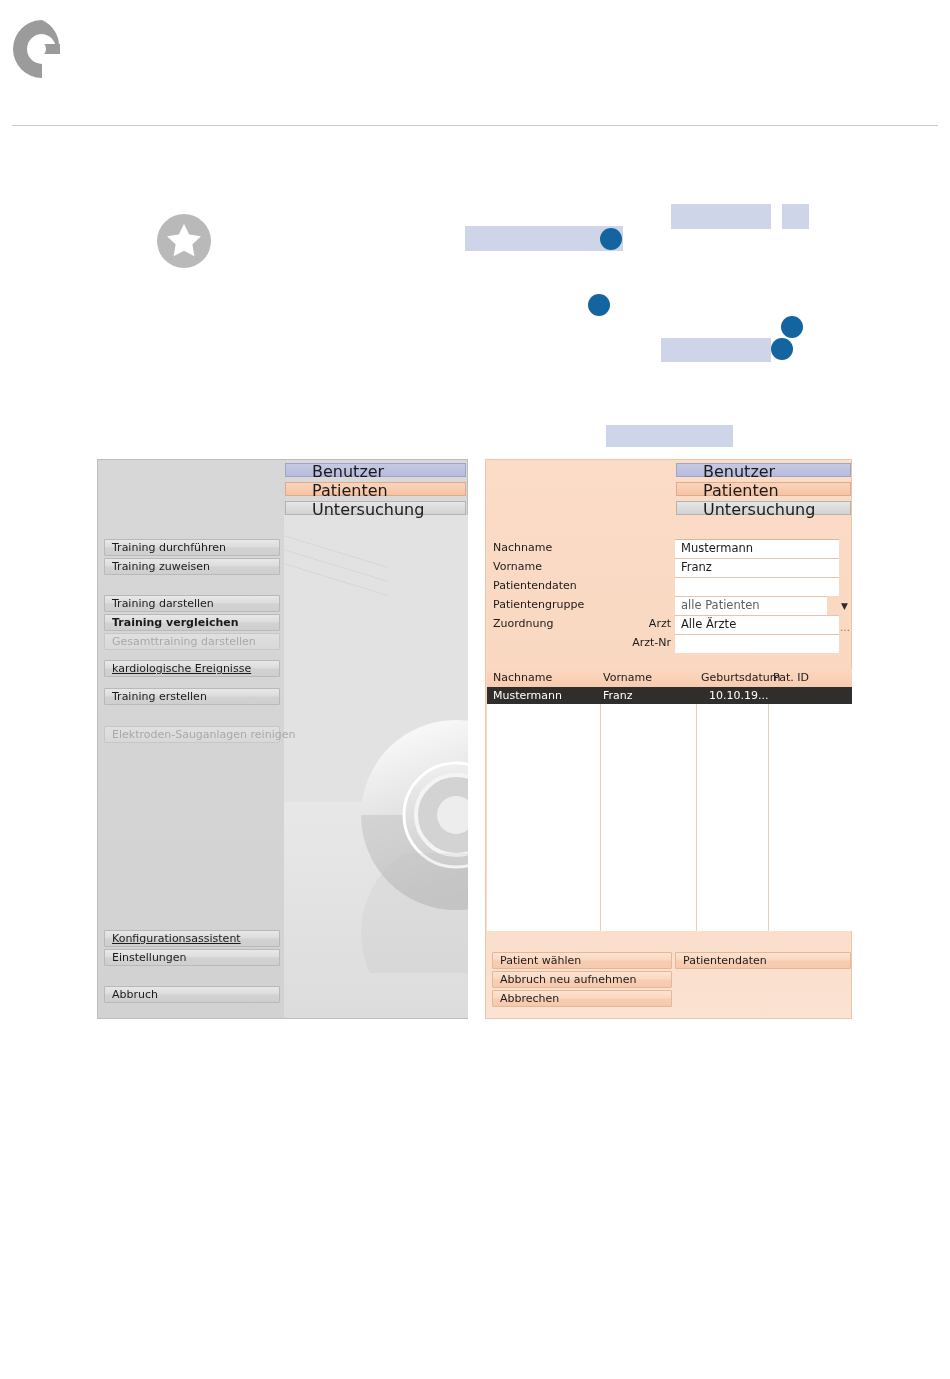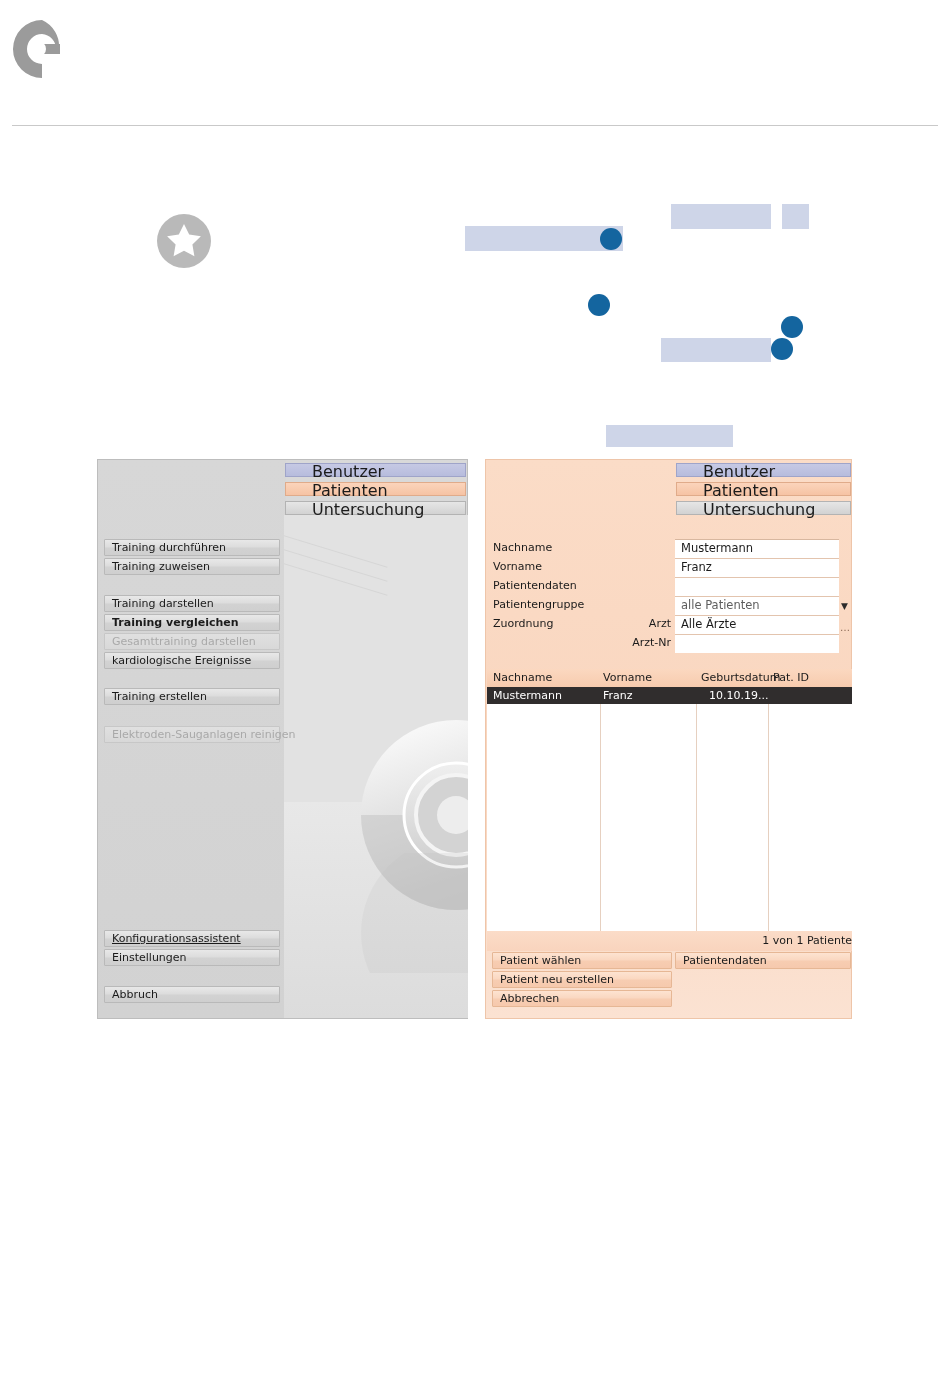--- a/index.html
+++ b/index.html
@@ -177,21 +177,21 @@
   <div class="tab blue" style="left:187px;top:3px;width:181px;"><span>Benutzer</span></div>
   <div class="tab orange" style="left:187px;top:22px;width:181px;"><span>Patienten</span></div>
   <div class="tab gray" style="left:187px;top:41px;width:181px;"><span>Untersuchung</span></div>
 
   <div class="menu-btn" style="top:79px;"><span>Training durchführen</span></div>
   <div class="menu-btn" style="top:98px;"><span>Training zuweisen</span></div>
 
   <div class="menu-btn" style="top:135px;"><span>Training darstellen</span></div>
   <div class="menu-btn" style="top:154px;font-weight:bold;"><span>Training vergleichen</span></div>
   <div class="menu-btn disabled" style="top:173px;"><span>Gesamttraining darstellen</span></div>
-  <div class="menu-btn" style="top:192px;"><span>kardiologische Ereignisse</span></div>
+  <div class="menu-btn" style="top:200px;text-decoration:underline;"><span>kardiologische Ereignisse</span></div>
 
   <div class="menu-btn" style="top:228px;"><span>Training erstellen</span></div>
 
   <div class="menu-btn disabled" style="top:266px;"><span>Elektroden-Sauganlagen reinigen</span></div>
 
   <div class="menu-btn" style="top:470px;text-decoration:underline;"><span>Konfigurationsassistent</span></div>
   <div class="menu-btn" style="top:489px;"><span>Einstellungen</span></div>
 
   <div class="menu-btn" style="top:526px;"><span>Abbruch</span></div>
 </div>
@@ -207,21 +207,21 @@
   <div class="field-label" style="left:7px;top:119px;">Patientendaten</div>
   <div class="field-label" style="left:7px;top:138px;">Patientengruppe</div>
   <div class="field-label" style="left:7px;top:157px;">Zuordnung</div>
 
   <div class="field-label right" style="left:100px;top:157px;width:85px;">Arzt</div>
   <div class="field-label right" style="left:100px;top:176px;width:85px;">Arzt-Nr</div>
 
   <div class="field-box first" style="left:189px;top:79px;width:164px;height:19px;"><span>Mustermann</span></div>
   <div class="field-box" style="left:189px;top:98px;width:164px;height:19px;"><span>Franz</span></div>
   <div class="field-box" style="left:189px;top:117px;width:164px;height:19px;"><span></span></div>
-  <div class="field-box" style="left:189px;top:136px;width:164px;height:19px;"><span style="color:#5e5e5e">alle Patienten</span></div>
+  <div class="field-box" style="left:189px;top:136px;width:152px;height:19px;"><span style="color:#5e5e5e">alle Patienten</span></div>
   <div class="field-box" style="left:189px;top:155px;width:164px;height:19px;"><span>Alle Ärzte</span></div>
   <div class="field-box" style="left:189px;top:174px;width:164px;height:19px;"><span></span></div>
 
   <div class="dd-arrow" style="left:355px;top:142px;">▼</div>
   <div class="ellipsis-btn" style="left:354px;top:163px;">…</div>
 
   <div id="tbl-head">
     <div class="th" style="left:6px;">Nachname</div>
     <div class="th" style="left:116px;">Vorname</div>
     <div class="th" style="left:214px;">Geburtsdatum</div>
@@ -234,22 +234,19 @@
     <div class="col-sep" style="left:281px;"></div>
   </div>
 
   <div id="tbl-row">
     <div class="td" style="left:6px;">Mustermann</div>
     <div class="td" style="left:116px;">Franz</div>
     <div class="td" style="left:222px;text-align:center;">10.10.19...</div>
     <div class="td" style="left:286px;"></div>
   </div>
 
-  <div id="count-strip">
-    <div id="count-text">1 von 1 Patiente</div>
-  </div>
 
   <div class="act-btn" style="left:6px;top:492px;width:180px;"><span>Patient wählen</span></div>
-  <div class="act-btn" style="left:6px;top:511px;width:180px;"><span>Patient neu erstellen</span></div>
+  <div class="act-btn" style="left:6px;top:511px;width:180px;"><span>Abbruch neu aufnehmen</span></div>
   <div class="act-btn" style="left:6px;top:530px;width:180px;"><span>Abbrechen</span></div>
 
   <div class="act-btn" style="left:189px;top:492px;width:176px;"><span>Patientendaten</span></div>
 </div>
 
 </body></html>

